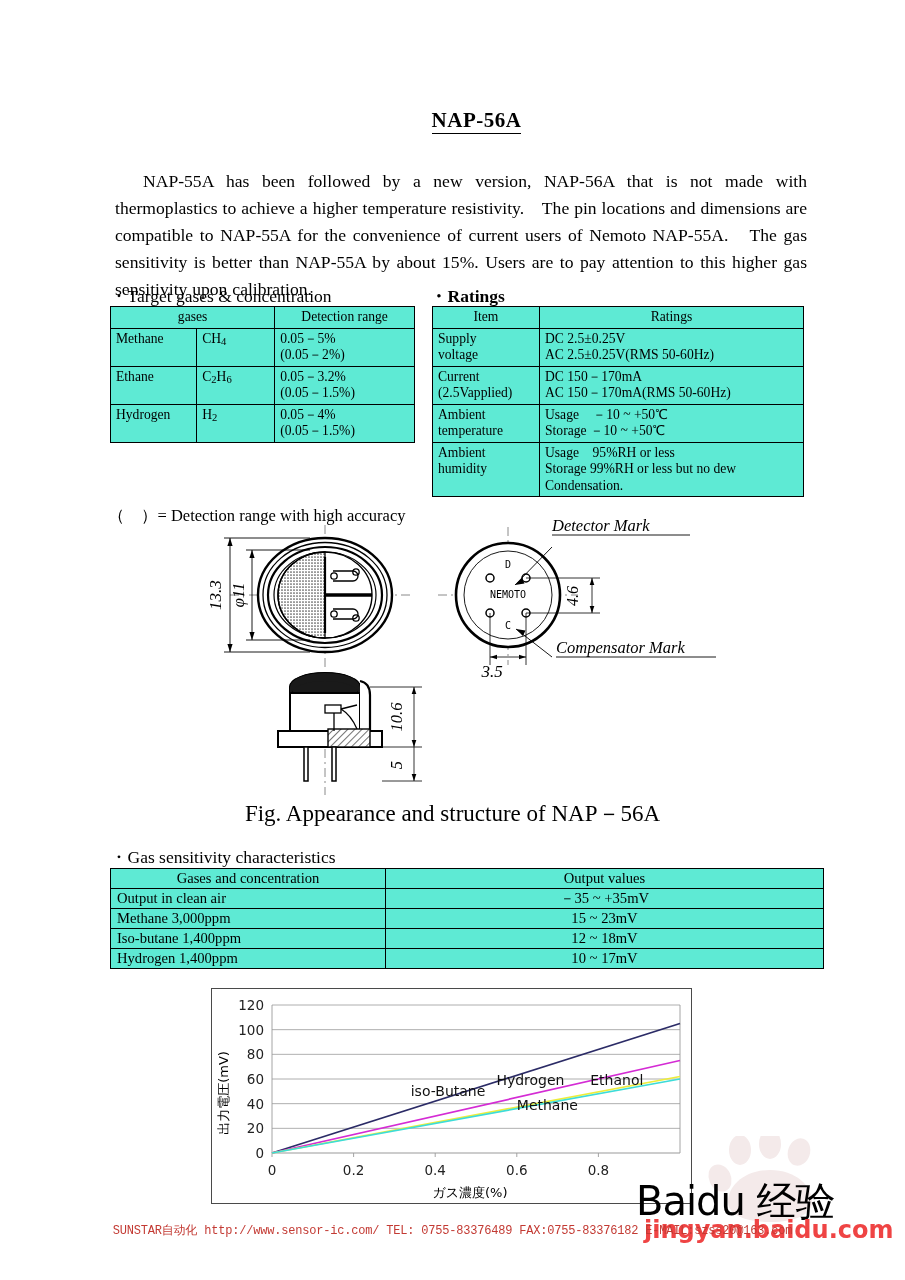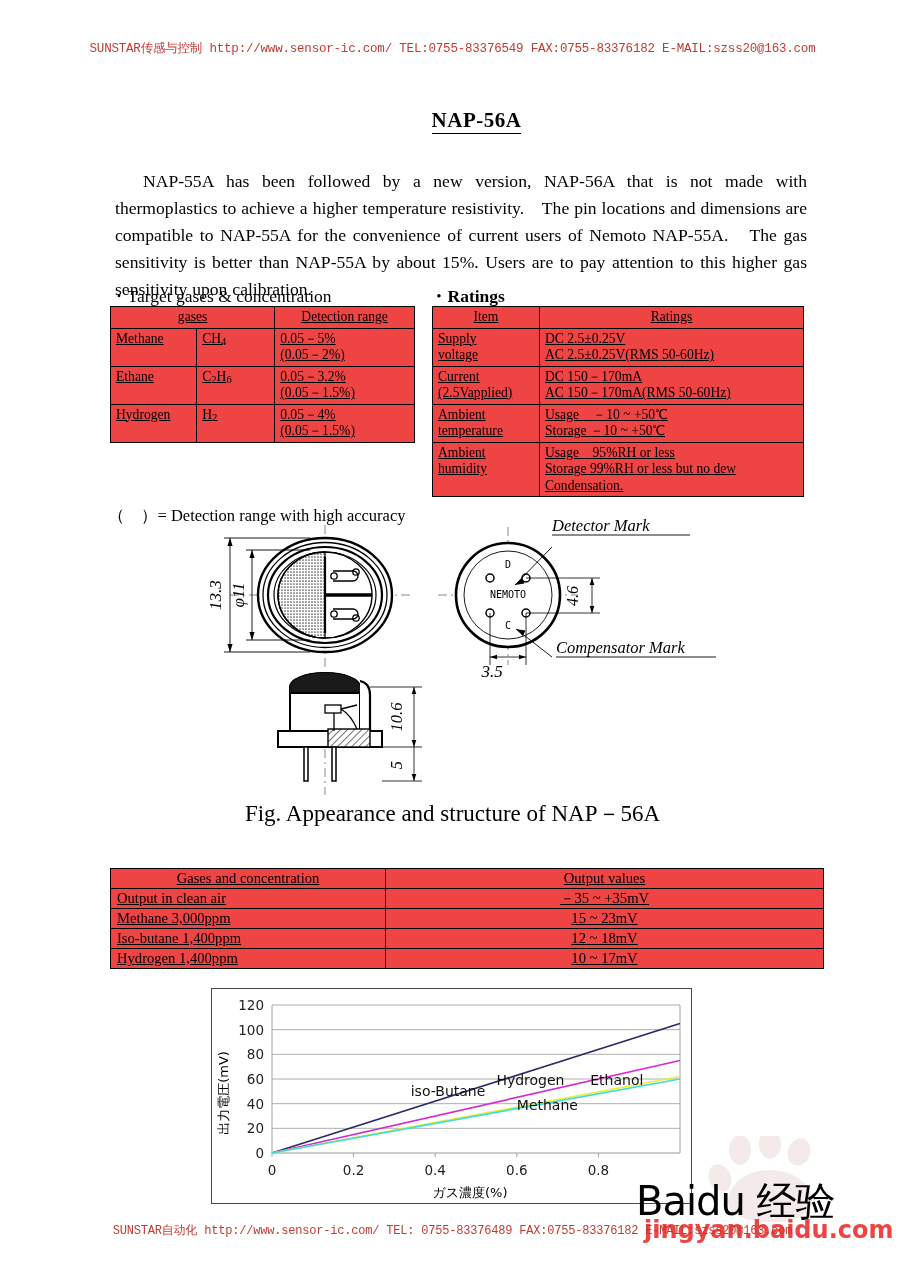--- a/index.html
+++ b/index.html
@@ -72,22 +72,21 @@
   }
   #head-target { top: 284px; left: 110px; }
   #head-ratings { top: 284px; left: 430px; font-weight: bold; }
   #head-gassens { top: 845px; left: 110px; }
 
   
   table.doc {
     border-collapse: collapse;
     position: absolute;
     font-size: 13.6px;
-    background: #ef4444;
-    text-decoration: underline;
+    background: #5eead4;
   }
   table.doc td, table.doc th {
     border: 1px solid #000;
     padding: 2px 5px 2px 5px;
     vertical-align: top;
     font-weight: normal;
     text-align: left;
     line-height: 16.5px;
   }
   table.doc th { text-align: center; vertical-align: middle; }
@@ -181,21 +180,20 @@
     color: #ef4444;
     white-space: nowrap;
     text-align: right;
   }
 </style>
 </head>
 <body>
 
 <div id="page">
 
-  <div class="banner" id="header-banner">SUNSTAR传感与控制 http://www.sensor-ic.com/ TEL:0755-83376549 FAX:0755-83376182 E-MAIL:szss20@163.com</div>
 
   <div id="doc-title">
     <span>NAP-56A</span>
   </div>
 
   <p id="intro">NAP-55A has been followed by a new version, NAP-56A that is not made with thermoplastics to achieve a higher temperature resistivity.　The pin locations and dimensions are compatible to NAP-55A for the convenience of current users of Nemoto NAP-55A.　The gas sensitivity is better than NAP-55A by about 15%. Users are to pay attention to this higher gas sensitivity upon calibration.</p>
 
   <div class="sec-head" id="head-target">・Target gases &amp; concentration</div>
 
   <table class="doc" id="tbl-target">
@@ -394,20 +392,21 @@
           <line x1="152" y1="74" x2="152" y2="108"></line>
           <path d="M152 108 l-2.3 -7 h4.6 Z" fill="#000" stroke="none"></path>
         </g>
         <text x="140" y="92" font-family="'Liberation Serif',serif" font-size="16.5" font-style="italic" text-anchor="middle" transform="rotate(-90 140 92)">5</text>
       </g>
     </svg>
   </div>
 
   <div id="fig-caption">Fig. Appearance and structure of NAP－56A</div>
 
+  <div class="sec-head" id="head-gassens">・Gas sensitivity characteristics</div>
 
   <table class="doc" id="tbl-gassens">
     <tbody>
         <tr>
       <th class="cname">Gases and concentration</th>
       <th>Output values</th>
     </tr>
     <tr>
       <td class="cname">Output in clean air</td>
       <td class="cval">－35 ~ +35mV</td>

